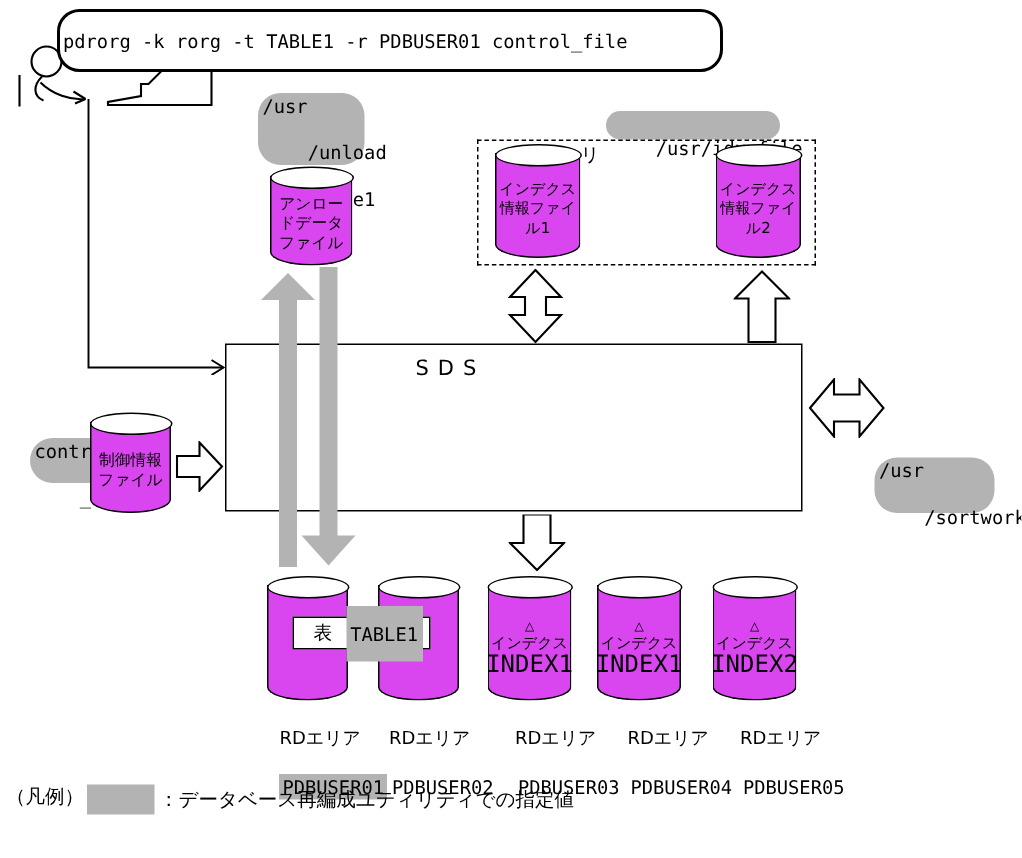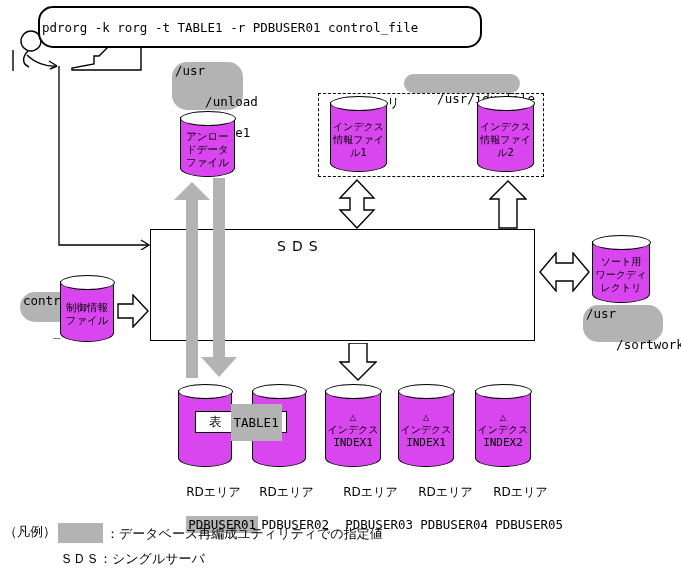--- a/index.html
+++ b/index.html
@@ -19,21 +19,21 @@
              border-radius:15px; display:flex; align-items:center; padding-left:2px;
              font-size:12.5px; background:#fff; z-index:3; }
   
   .cyl { position:absolute; background:#d946ef; border:1.5px solid #000; border-top:none;
          border-bottom-left-radius:50% 9px; border-bottom-right-radius:50% 9px; }
   .cyl::before { content:""; position:absolute; top:-6px; left:-1.5px; right:-1.5px;
          height:13px; background:#fff; border:1.5px solid #000; border-radius:50%; }
   .cyl .lbl { position:absolute; left:-3px; right:-3px; top:5px; bottom:0; z-index:2;
          display:flex; flex-direction:column; align-items:center; justify-content:center;
          text-align:center; font-size:10.5px; line-height:13px; }
-  .cyl .lbl .ascii { font-family:"DejaVu Sans Mono","Liberation Mono",monospace; font-size:11px; }
+  .cyl .lbl .ascii { font-family:"DejaVu Sans Mono","Liberation Mono",monospace; font-size:16px; }
   .cyl .lbl .tri { font-size:8px; line-height:10px; }
   .dashedbox { left:318px; top:93px; width:226px; height:84px; border:1.5px dashed #000; }
   .sdsbox { left:150px; top:229px; width:385px; height:112px; border:1.6px solid #000;
             background:#fff; z-index:1; }
   .sdslabel { left:258px; top:238px; font-size:14px; letter-spacing:6px; z-index:2;margin-left:19px; }
   .caption { font-size:12.5px; line-height:17px; white-space:pre; }
   .rdcol { width:76px; font-size:12px; line-height:15px; white-space:pre; }
   .rdname { font-family:"DejaVu Sans Mono","Liberation Mono",monospace; font-size:12.5px;
             display:inline-block; padding:1px 2px; margin-top:1px; }
   .tablebox { left:195px; top:411px; width:92px; height:22px; border:1.5px solid #000;
@@ -124,27 +124,20 @@
       <div>ファイル</div>
     </div>
   </div>
   <svg class="arrow-svg" style="left:117px;top:294px" width="32" height="34" viewBox="0 0 32 34">
     <polygon points="1,10 16,10 16,1 31,17 16,33 16,24 1,24" fill="#fff" stroke="#000" stroke-width="1.4"></polygon>
   </svg>
 
   <svg class="arrow-svg" style="left:539px;top:252px" width="51" height="40" viewBox="0 0 51 40">
     <polygon points="1,20 17,1 17,11 34,11 34,1 50,20 34,39 34,29 17,29 17,39" fill="#fff" stroke="#000" stroke-width="1.4"></polygon>
   </svg>
-  <div class="cyl" style="left:592px;top:241px;width:58px;height:62px">
-    <div class="lbl" style="font-size:10px">
-      <div>ソート用</div>
-      <div>ワークディ</div>
-      <div>レクトリ</div>
-    </div>
-  </div>
   <div class="abs graybox mono" style="left:583px;top:305px;width:80px;height:37px"><span>/usr</span><br>
     <span>/sortwork</span></div>
 
   <svg class="arrow-svg" style="left:339px;top:343px" width="38" height="38" viewBox="0 0 38 38">
     <polygon points="10,0 28,0 28,19 37,19 19,37 1,19 10,19" fill="#fff" stroke="#000" stroke-width="1.4"></polygon>
   </svg>
 
   <div class="cyl" style="left:178px;top:390px;width:54px;height:77px"></div>
   <div class="cyl" style="left:252px;top:390px;width:54px;height:77px"></div>
 
@@ -192,15 +185,14 @@
     <span class="rdname">PDBUSER04</span>
   </div>
   <div class="abs rdcol" style="left:478px;top:470px">
     <span>RDエリア</span><br>
     <span class="rdname">PDBUSER05</span>
   </div>
 
   <div class="abs legend-row" style="left:4px;top:524px">（凡例）</div>
   <div class="abs gray" style="left:58px;top:523px;width:45px;height:20px"></div>
   <div class="abs legend-row" style="left:106px;top:526px">：データベース再編成ユティリティでの指定値</div>
-  <div class="abs legend-row" style="left:60px;top:551px">ＳＤＳ：シングルサーバ</div>
 
 </div>
 
 </body></html>

